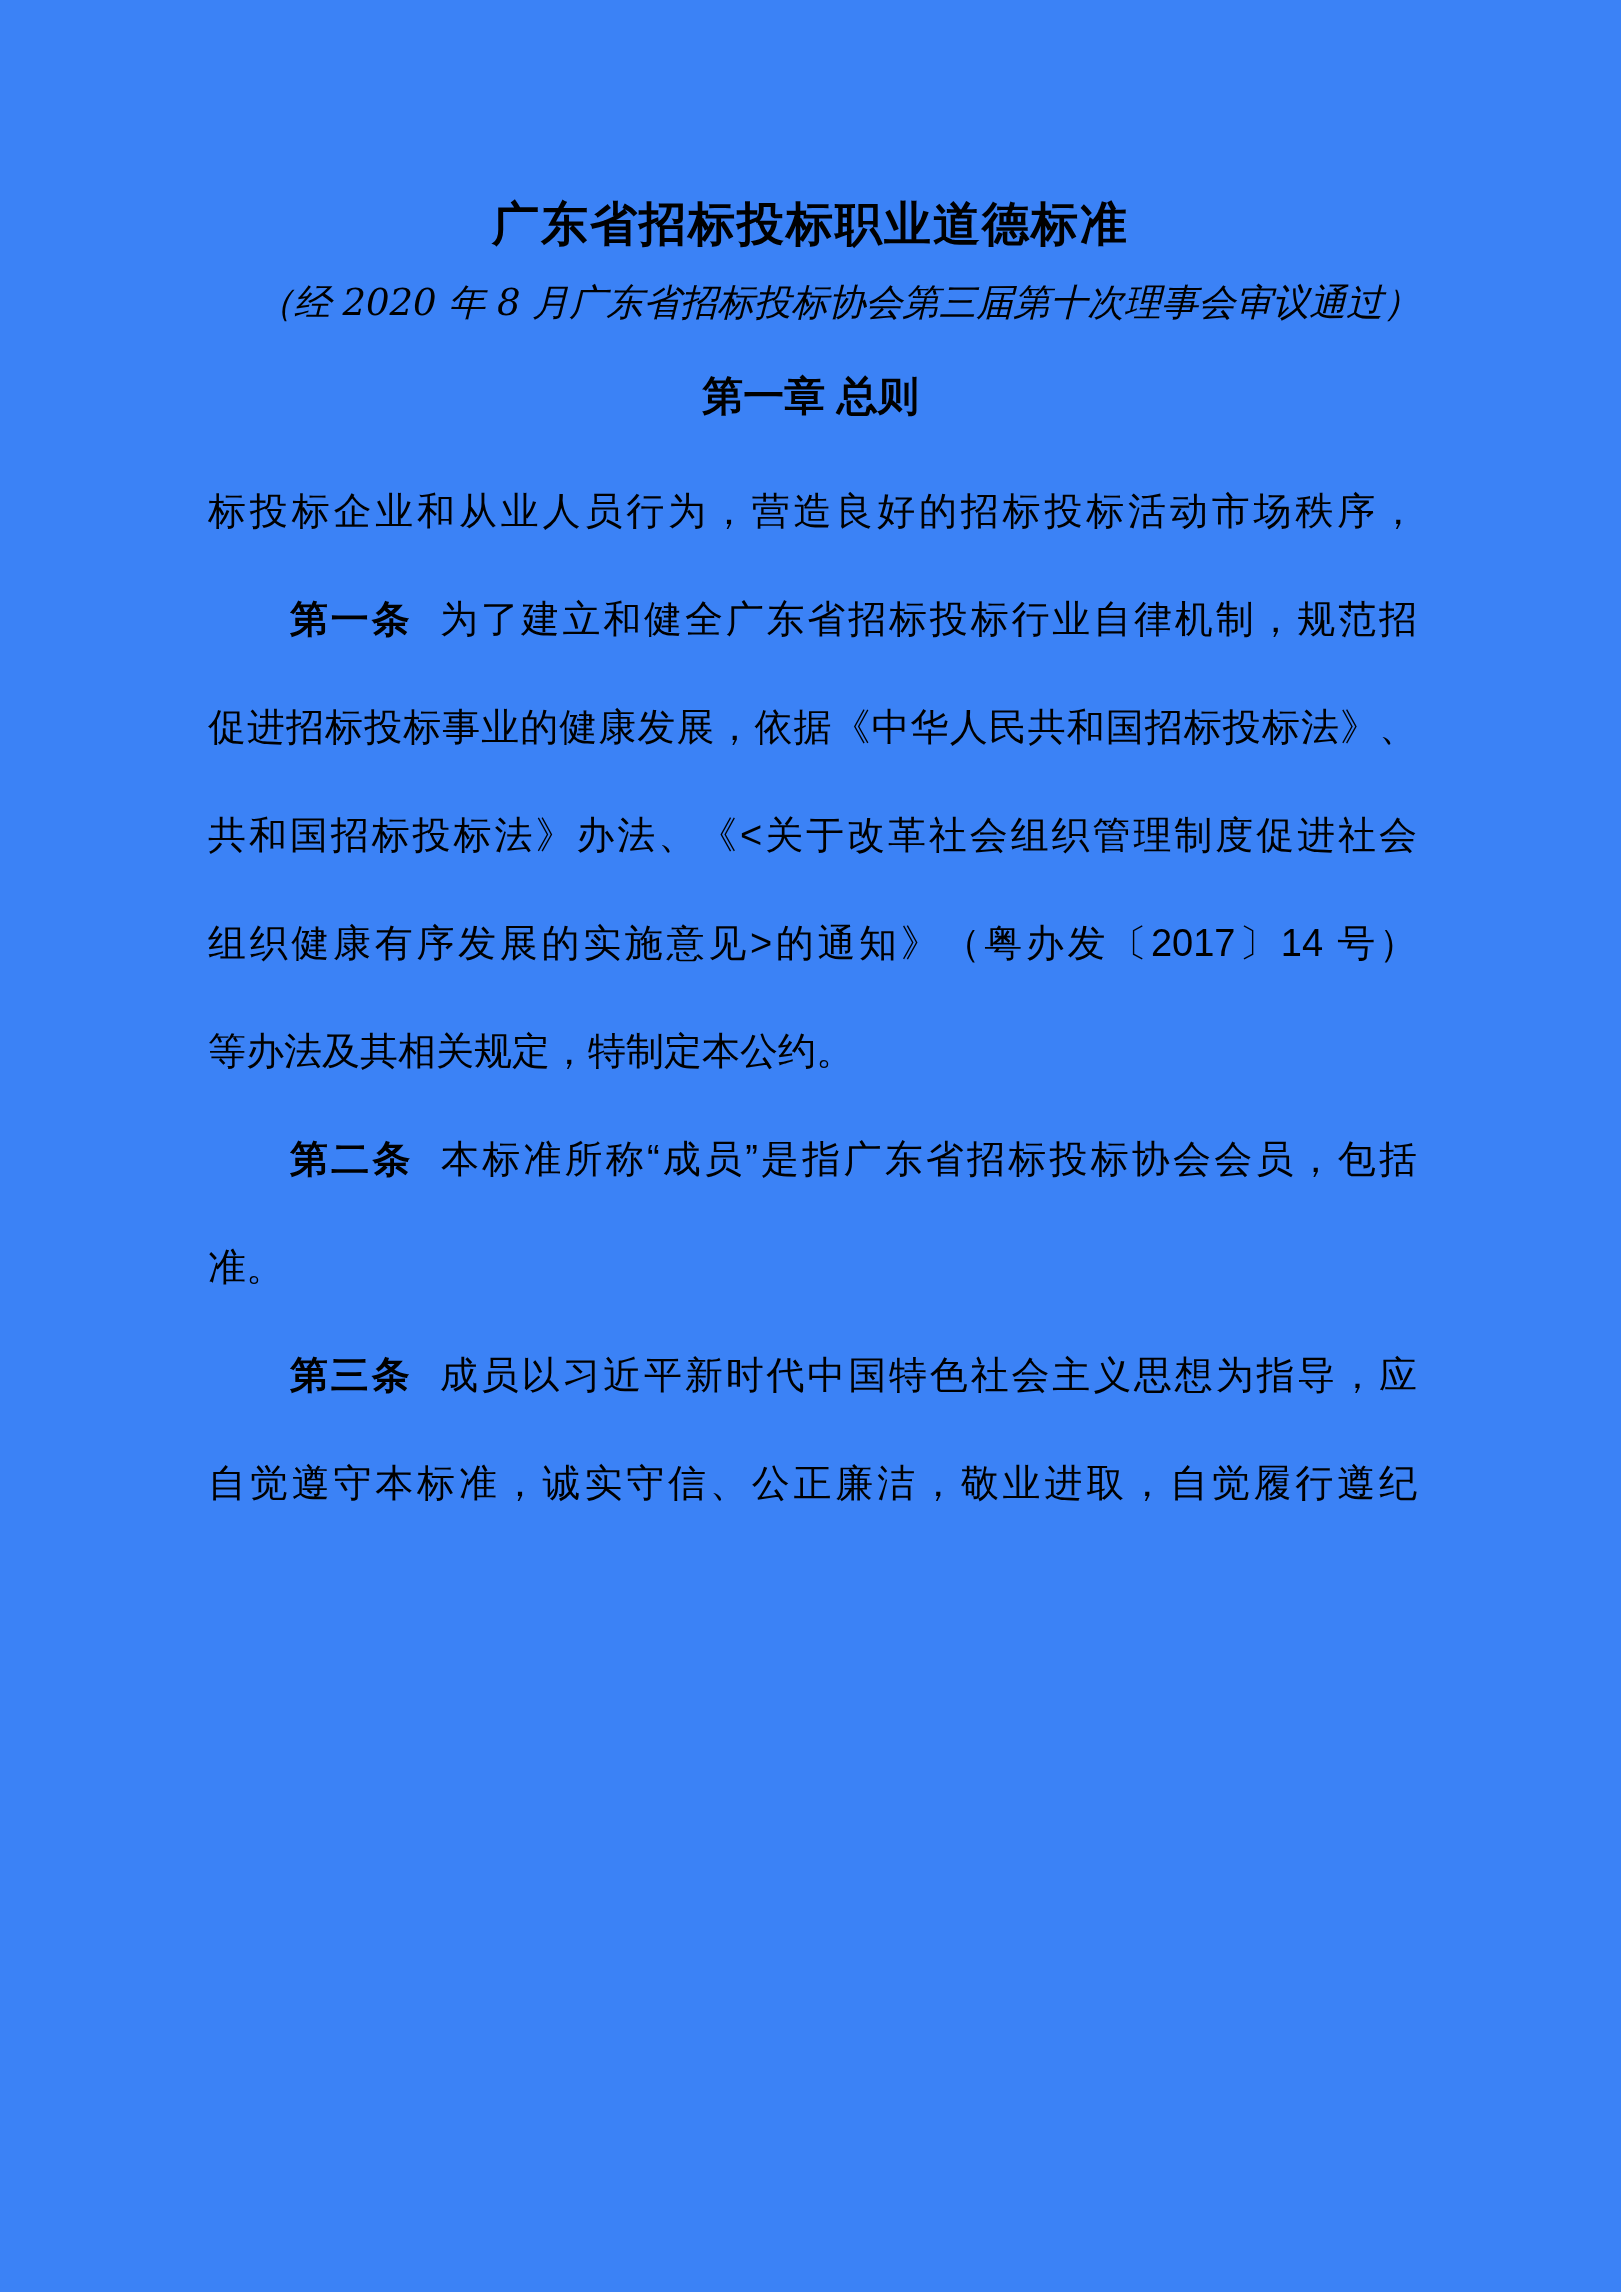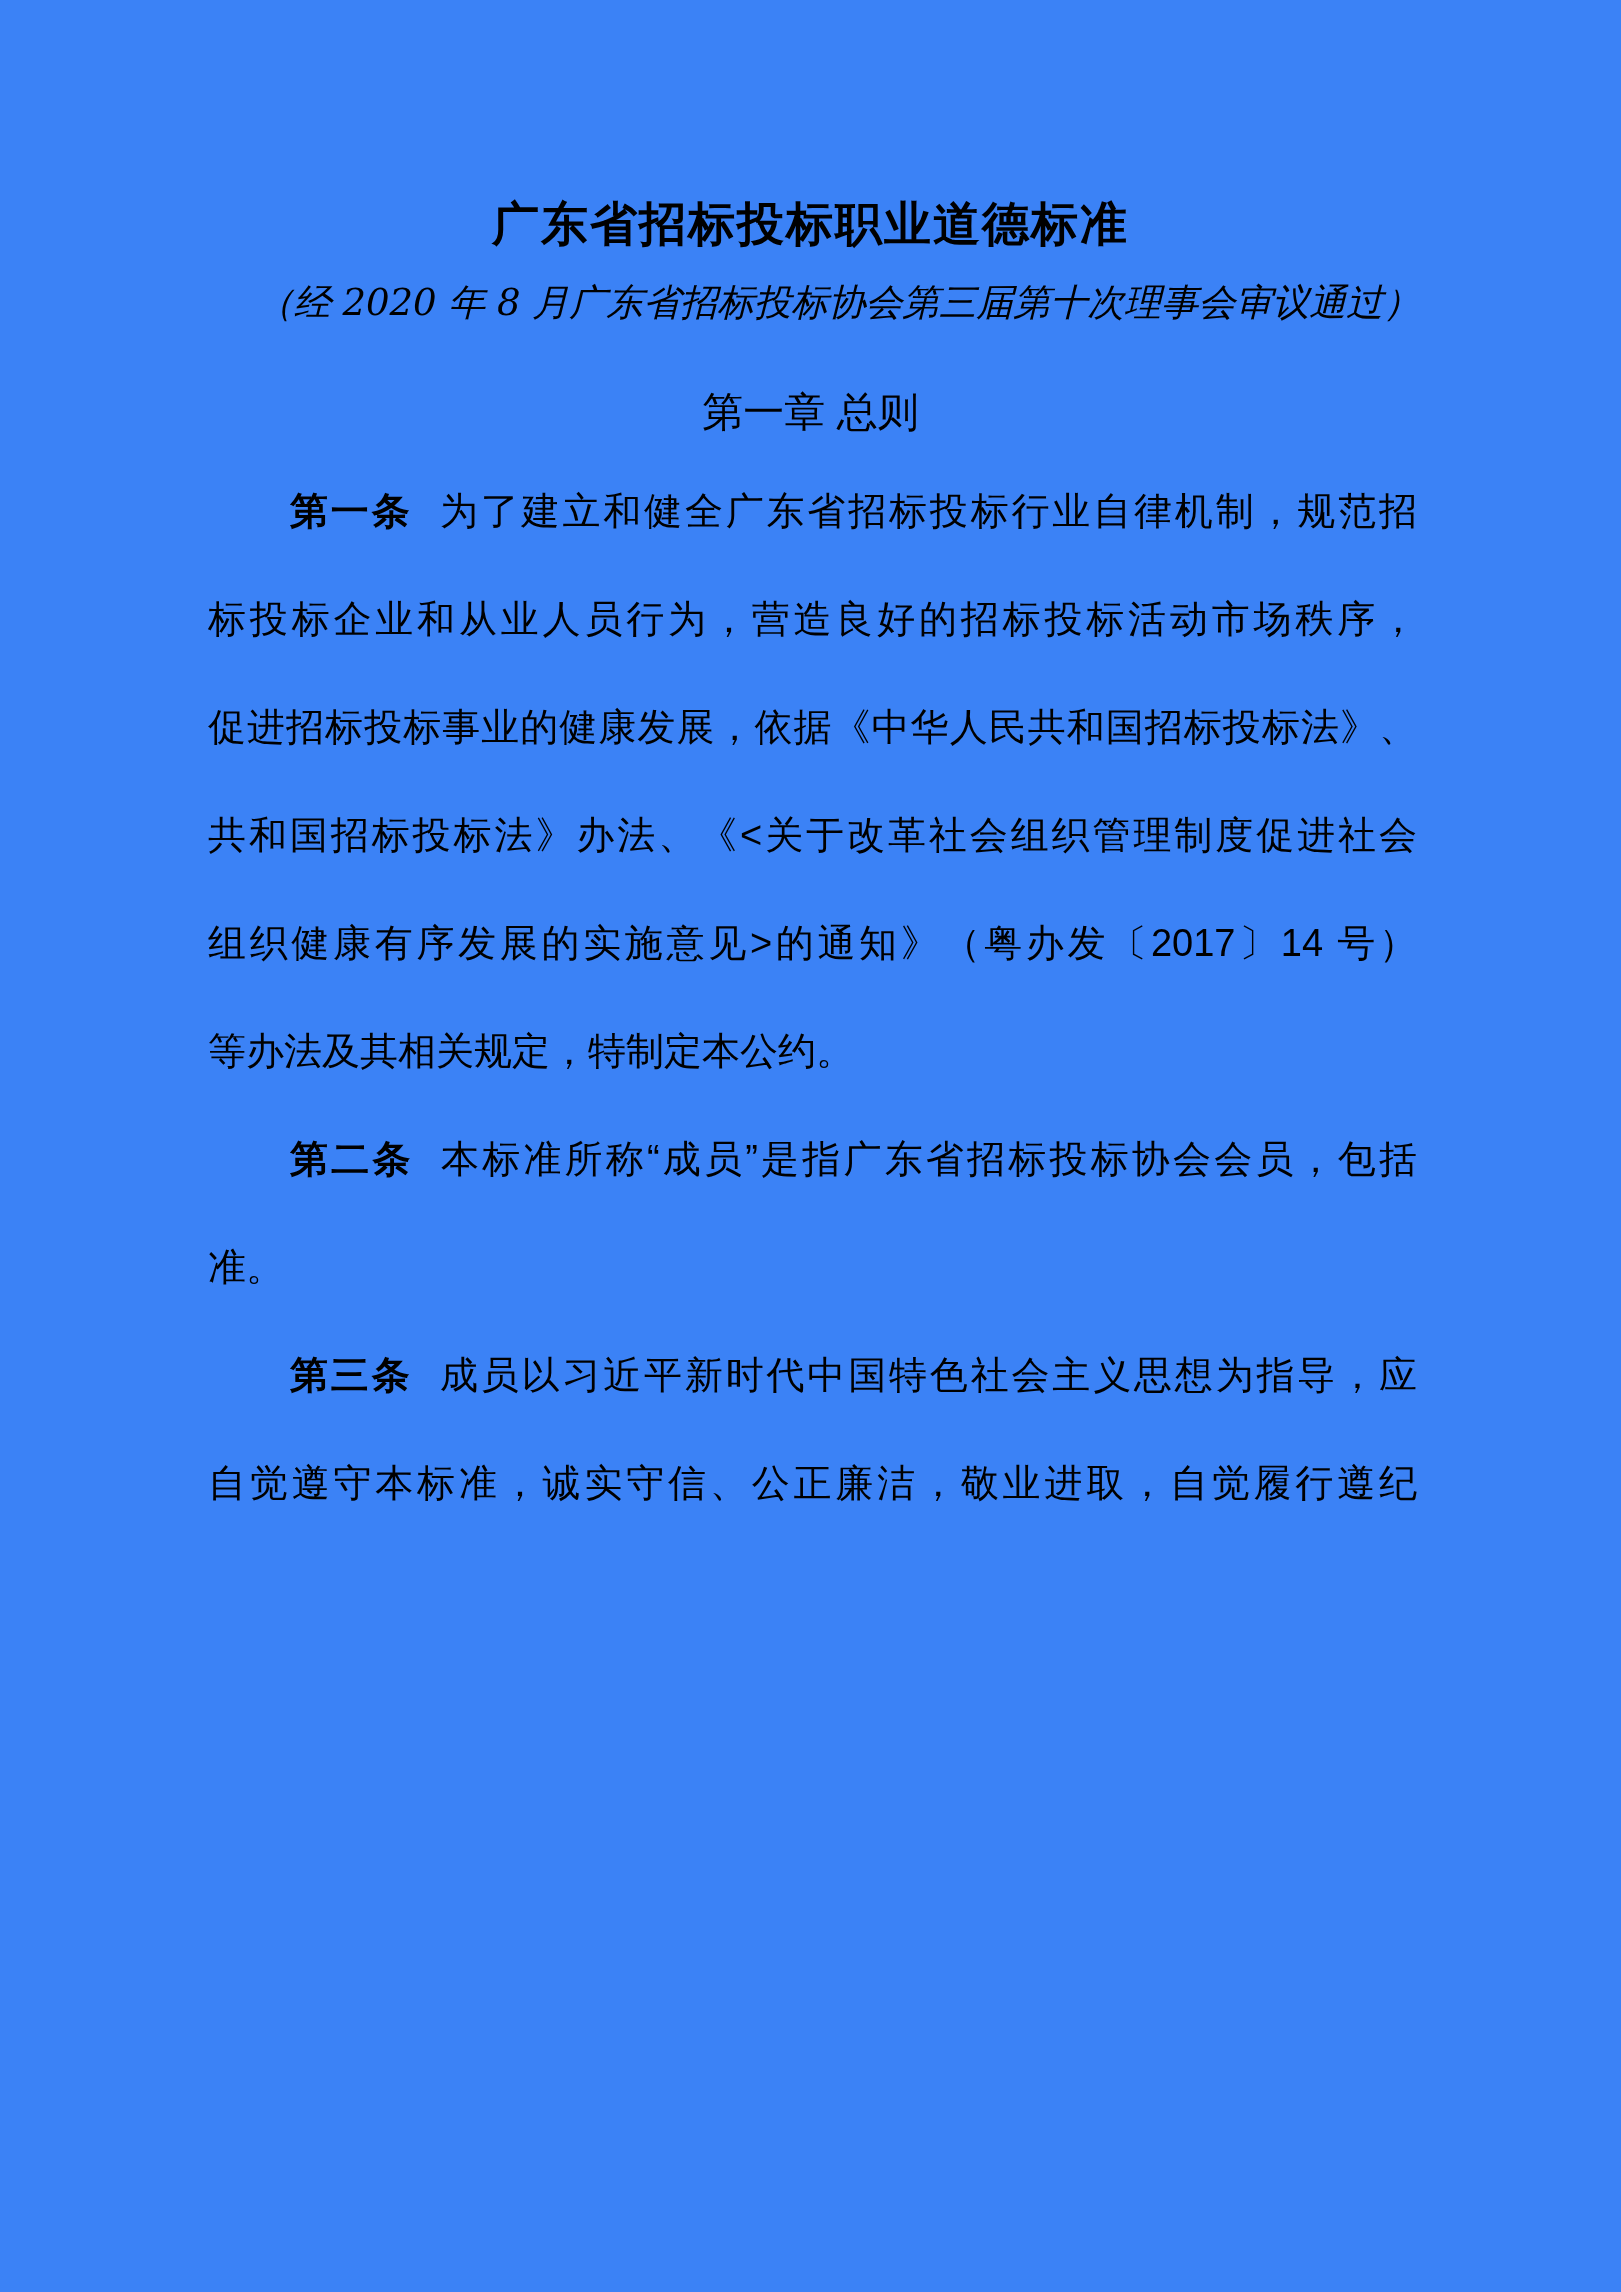--- a/index.html
+++ b/index.html
@@ -39,27 +39,27 @@
     width: 100%;
     text-align: center;
     font-size: 37px;
     line-height: 63px;
     font-style: italic;
     font-family: "DejaVu Serif", "Liberation Serif", serif;
     padding-left: 28px;
   }
   .chapter-heading {
     position: absolute;
-    top: 380px;
+    top: 364px;
     left: 0;
     width: 100%;
     text-align: center;
     font-size: 41px;
     line-height: 65px;
-    font-weight: 400;
+    font-weight: 700;
   }
   .body-block {
     position: absolute;
     left: 208px;
     top: 457px;
     width: 1209px;
   }
   .line {
     height: 108px;
     line-height: 108px;
@@ -87,23 +87,23 @@
 <div class="page">
 
   <div class="doc-title">广东省招标投标职业道德标准</div>
 
   <div class="doc-subtitle">（经 2020 年 8 月广东省招标投标协会第三届第十次理事会审议通过）</div>
 
   <div class="chapter-heading">第一章 总则</div>
 
   <div class="body-block">
 
+    <div class="line stretch"><span>标投标企业和从业人员行为，营造良好的招标投标活动市场秩序，</span></div>
+
     <div class="line stretch indent"><span class="lead">第一条</span><span>为了建立和健全广东省招标投标行业自律机制，规范招</span></div>
-
-    <div class="line stretch"><span>标投标企业和从业人员行为，营造良好的招标投标活动市场秩序，</span></div>
 
     <div class="line stretch"><span>促进招标投标事业的健康发展，依据《中华人民共和国招标投标法》、</span></div>
 
 
     <div class="line stretch"><span>共和国招标投标法》办法、《&lt;关于改革社会组织管理制度促进社会</span></div>
 
     <div class="line stretch"><span>组织健康有序发展的实施意见&gt;的通知》（粤办发〔2017〕14 号）</span></div>
 
     <div class="line"><span>等办法及其相关规定，特制定本公约。</span></div>
 

